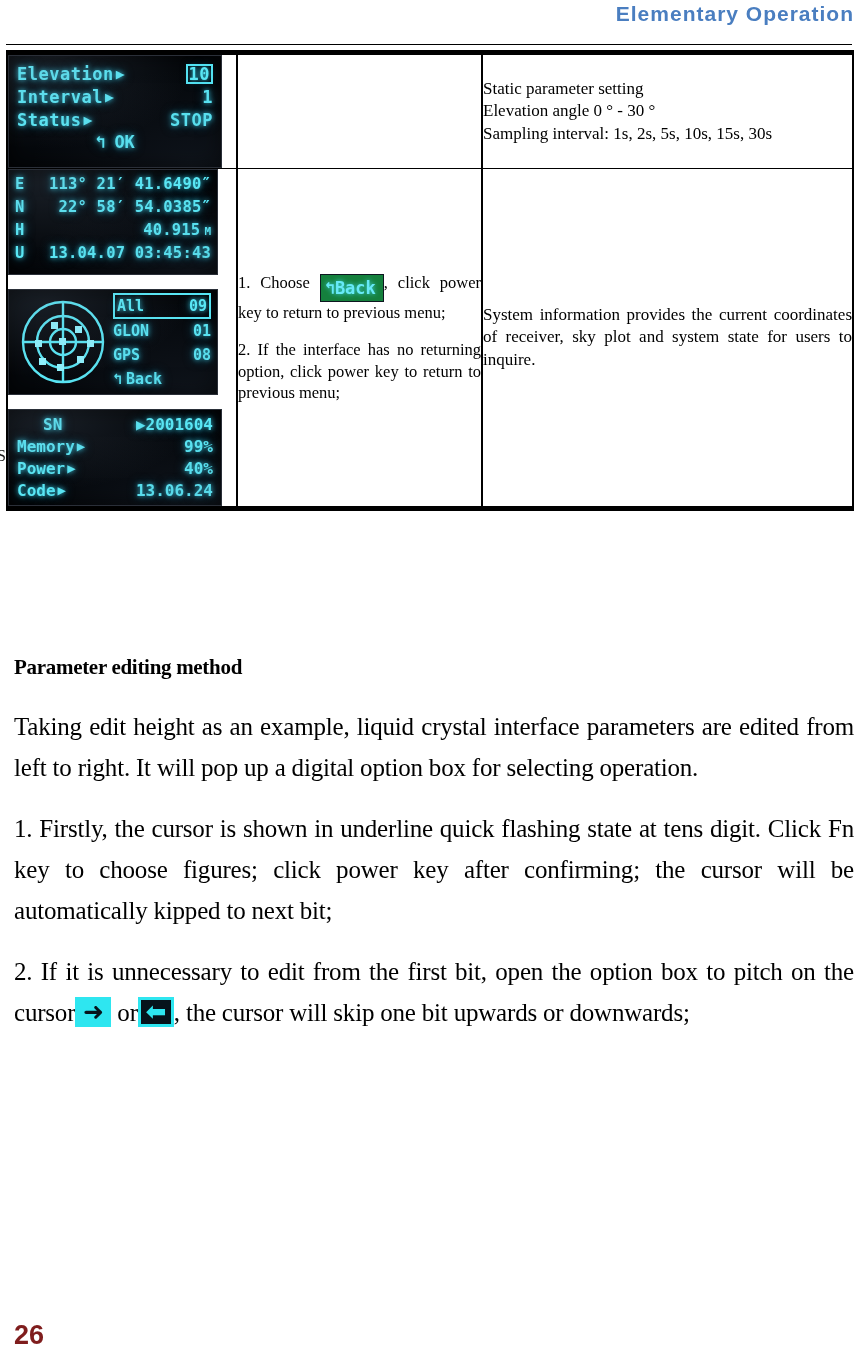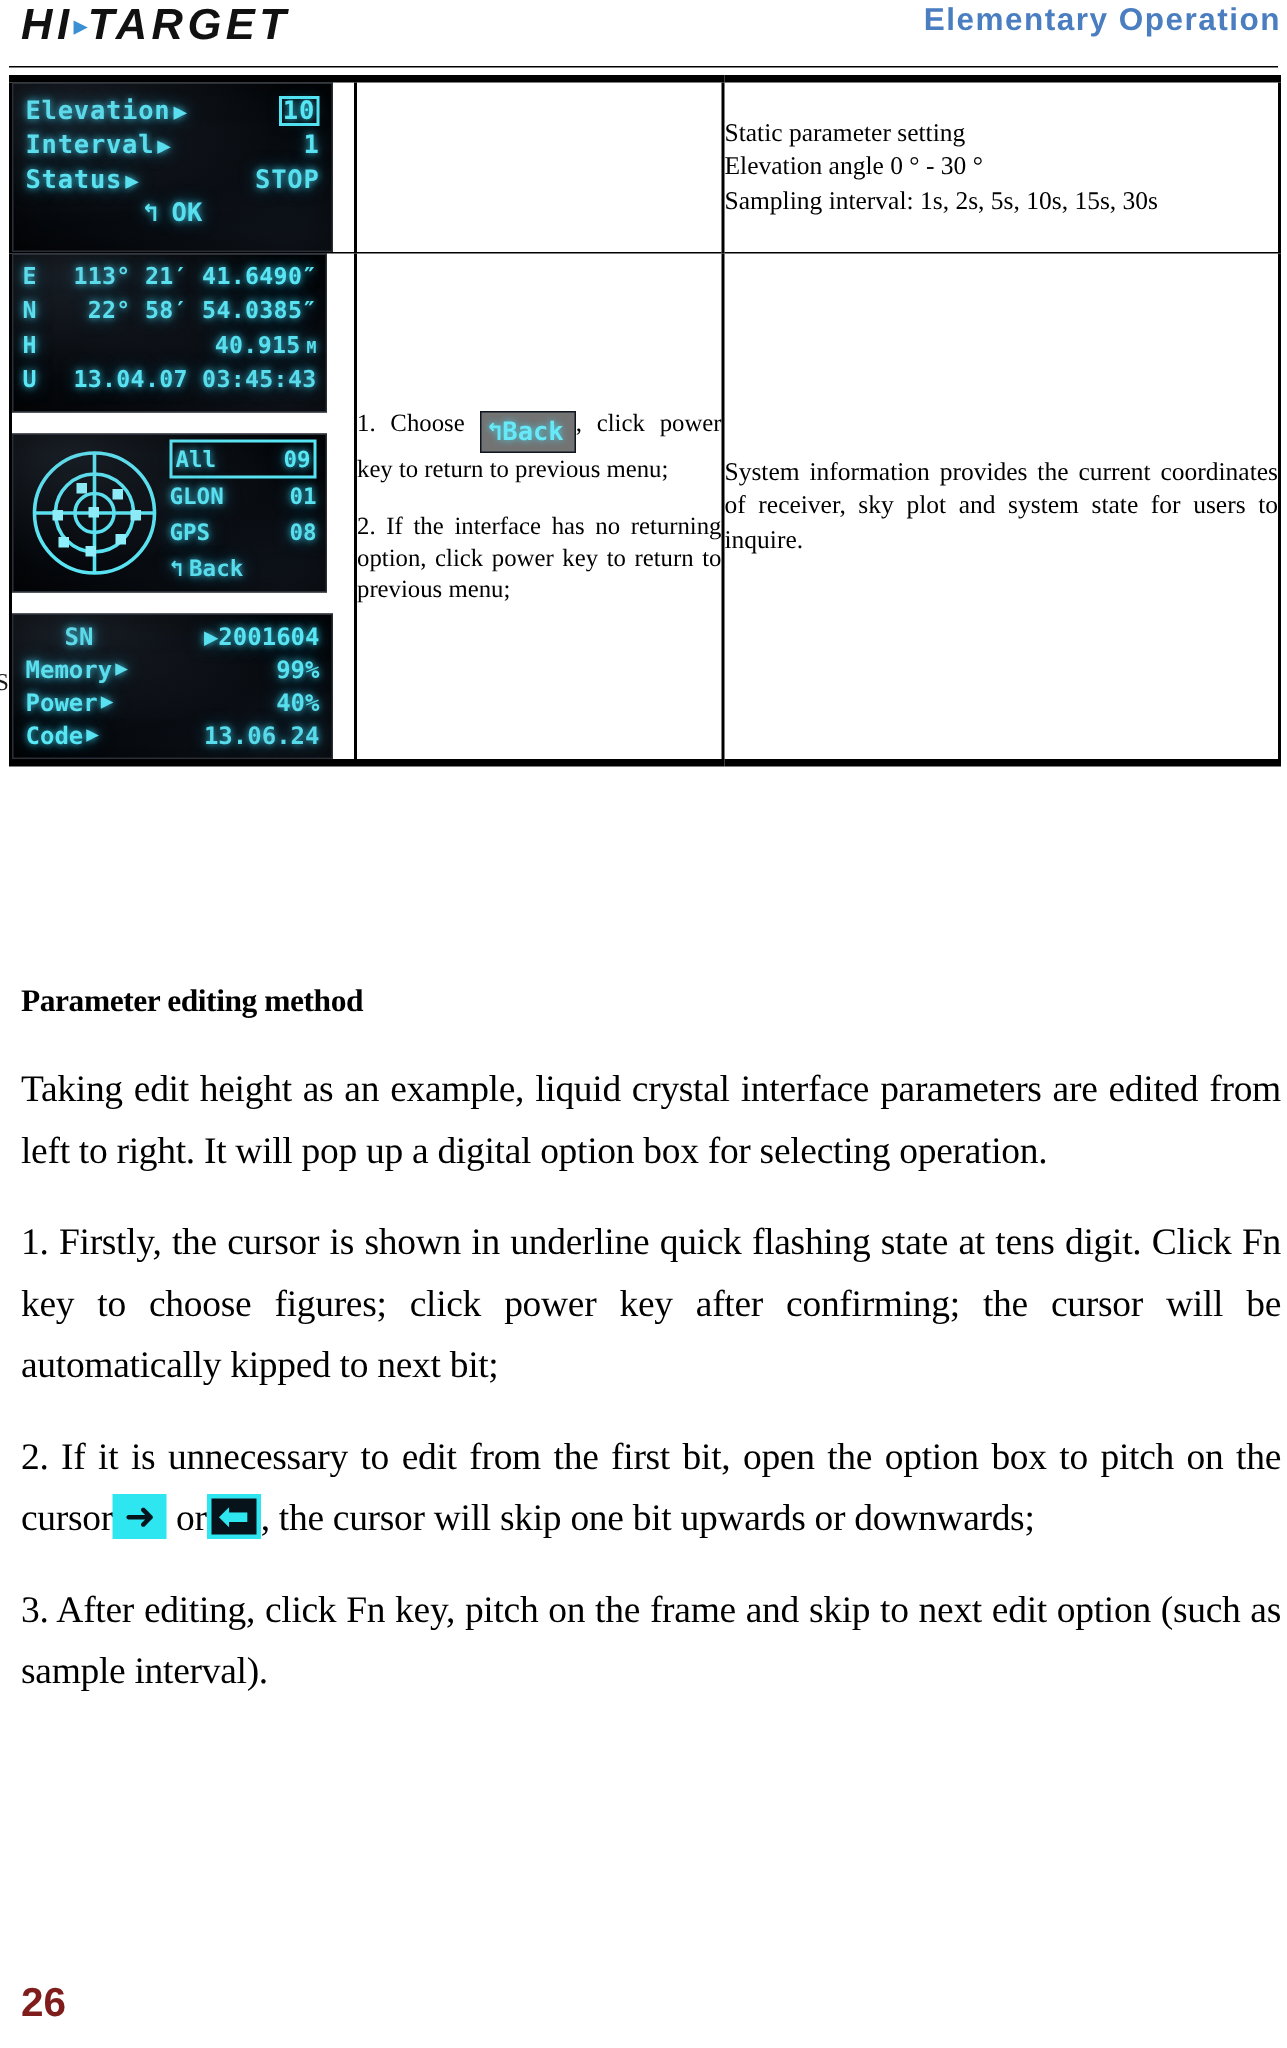--- a/index.html
+++ b/index.html
@@ -182,21 +182,21 @@
     left: -11px; top: 38px;
     font-size: 16px;
     color: #1a1a1a;
     font-family: "Liberation Serif", serif;
   }
 
   
   .badge-back {
     display: inline-block;
     vertical-align: -6px;
-    background: #737373;
+    background: #15803d;
     color: #67e9f7;
     font-family: "DejaVu Sans Mono", monospace;
     font-weight: bold;
     font-size: 17px;
     line-height: 24px;
     padding: 1px 7px 1px 4px;
     text-shadow: 0 0 5px rgba(70,225,248,.9);
     border: 1px solid #0d1620;
     white-space: nowrap;
   }
@@ -246,21 +246,20 @@
     font-family: "Liberation Sans", "DejaVu Sans", sans-serif;
     font-weight: bold;
     font-size: 27px;
     color: #7f1d1d;
   }
 </style>
 </head>
 <body>
 
 <div class="page-header">
-  <div class="logo"><span>HI</span><span class="sep">▸</span><span>TARGET</span></div>
   <div class="header-title">Elementary  Operation</div>
   <div class="header-rule-thin"></div>
 </div>
 
 <table class="spec-table">
   <colgroup>
     <col class="col-a">
       <col class="col-b">
       <col class="col-c">
   </colgroup>
@@ -403,16 +402,15 @@
       </td>
     </tr>
   </tbody>
 </table>
 
 <div class="body-area">
   <h2 class="section-title">Parameter editing method</h2>
   <p class="para">Taking edit height as an example, liquid crystal interface parameters are edited from left to right. It will pop up a digital option box for selecting operation.</p>
   <p class="para">1. Firstly, the cursor is shown in underline quick flashing state at tens digit. Click Fn key to choose figures; click power key after confirming; the cursor will be automatically kipped to next bit;</p>
   <p class="para"><span>2. If it is unnecessary to edit from the first bit, open the option box to pitch on the cursor</span><span class="arrow-ico right">➜</span> <span>or</span><span class="arrow-ico left">⬅</span><span>, the cursor will skip one bit upwards or downwards;</span></p>
-  <p class="para">3. After editing, click Fn key, pitch on the frame and skip to next edit option (such as sample interval).</p>
 </div>
 
 <div class="page-number">26</div>
 
 </body></html>

